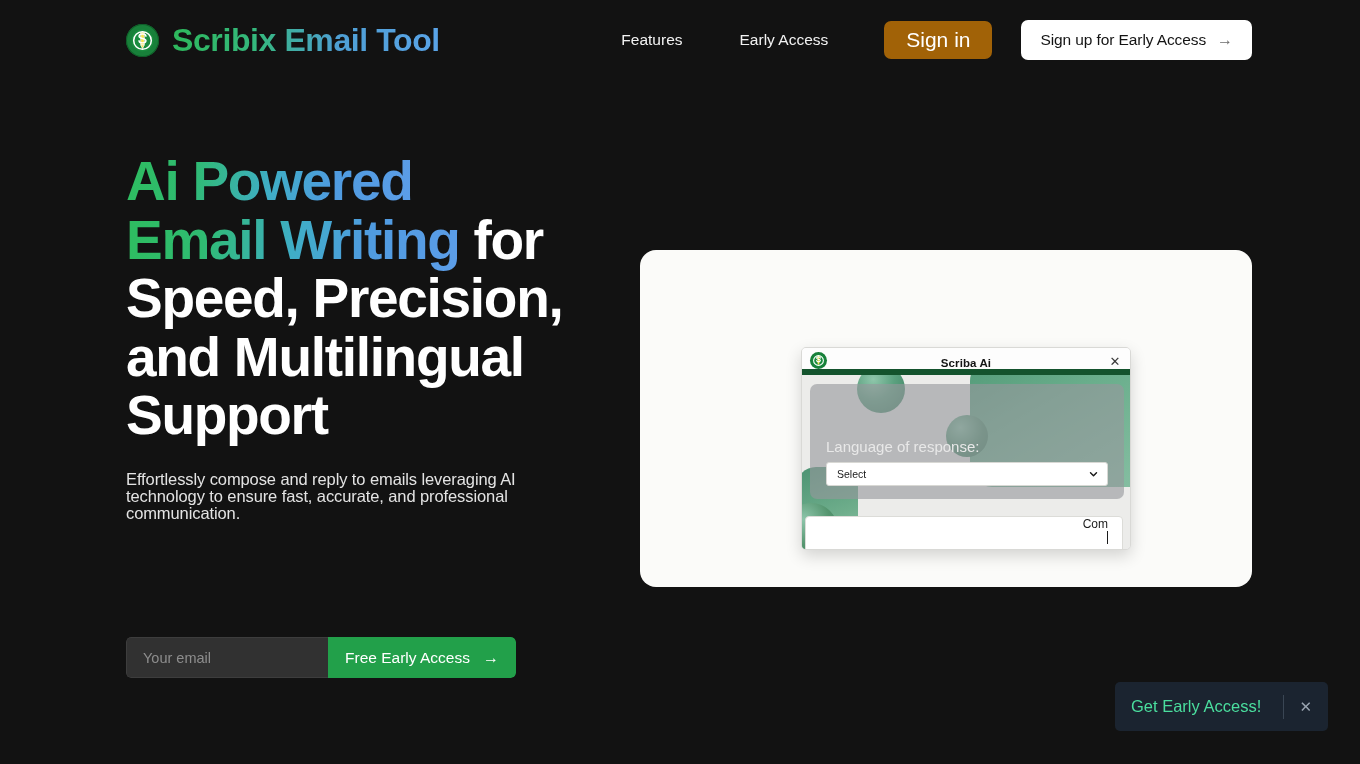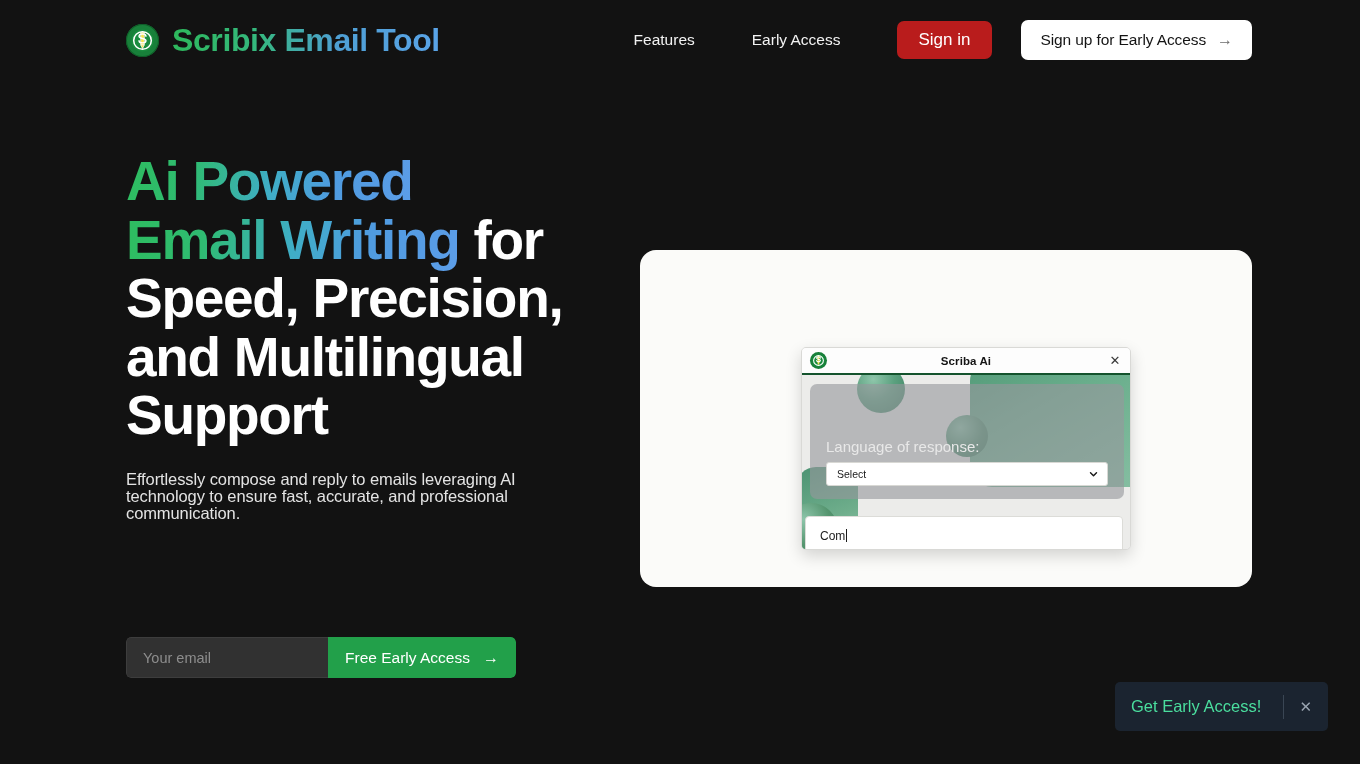--- a/index.html
+++ b/index.html
@@ -75,25 +75,25 @@
     color: #f2f2f2;
     text-decoration: none;
     padding: 8px 12px;
     white-space: nowrap;
     cursor: pointer;
   }
   .nav-link.features { margin-right: 33px; }
   .nav-link.early { margin-right: 44px; }
 
   .btn-signin {
-    background: #b91c1c;
+    background: #a16207;
     color: #ffffff;
     border: none;
     border-radius: 7px;
-    font-size: 17px;
+    font-size: 21px;
     font-family: inherit;
     padding: 0 22px;
     height: 38px;
     cursor: pointer;
     white-space: nowrap;
     margin-right: 29px;
   }
 
   .btn-signup {
     background: #ffffff;
@@ -211,23 +211,23 @@
     border: 1px solid #d9d9d6;
     border-radius: 5px;
     overflow: hidden;
     box-shadow: 0 6px 16px rgba(0,0,0,0.16);
   }
 
   .popup-titlebar {
     position: relative;
     height: 27px;
     background: #fdfdfd;
-    border-bottom: 2px solid #14532d;
-    display: flex;
-    align-items: center;
+    border-bottom: 6px solid #14532d;
+    display: flex;
+    align-items: flex-end;
   }
 
   .popup-logo {
     position: absolute;
     left: 8px;
     width: 17px; height: 17px;
     border-radius: 50%;
     background: #18803a;
     display: flex;
     align-items: center;
@@ -349,24 +349,25 @@
   .prompt-input {
     position: absolute;
     left: 3px;
     top: 141px;
     width: 318px;
     height: 39px;
     background: #ffffff;
     border: 1px solid #dcdcd8;
     border-radius: 4px;
     display: flex;
-    align-items: center;
+    align-items: flex-end;
     padding: 0 14px;
     font-size: 12px;
     color: #1b1b1b;
+    flex-direction: column;
   }
   .caret {
     display: inline-block;
     width: 1px;
     height: 13px;
     background: #1b1b1b;
     margin-left: 1px;
   }
 
   

